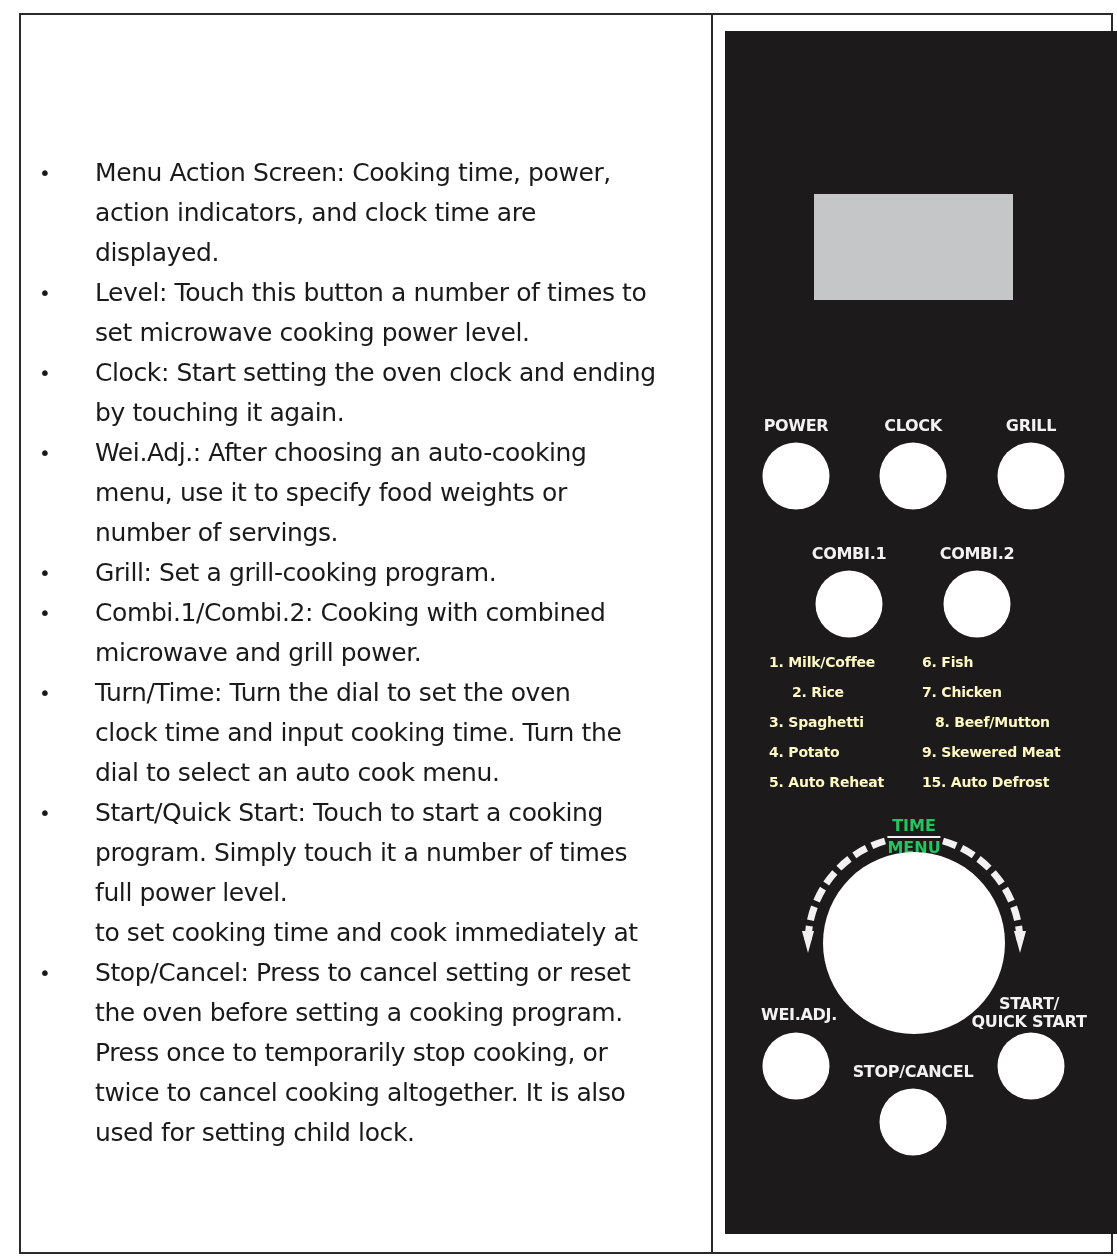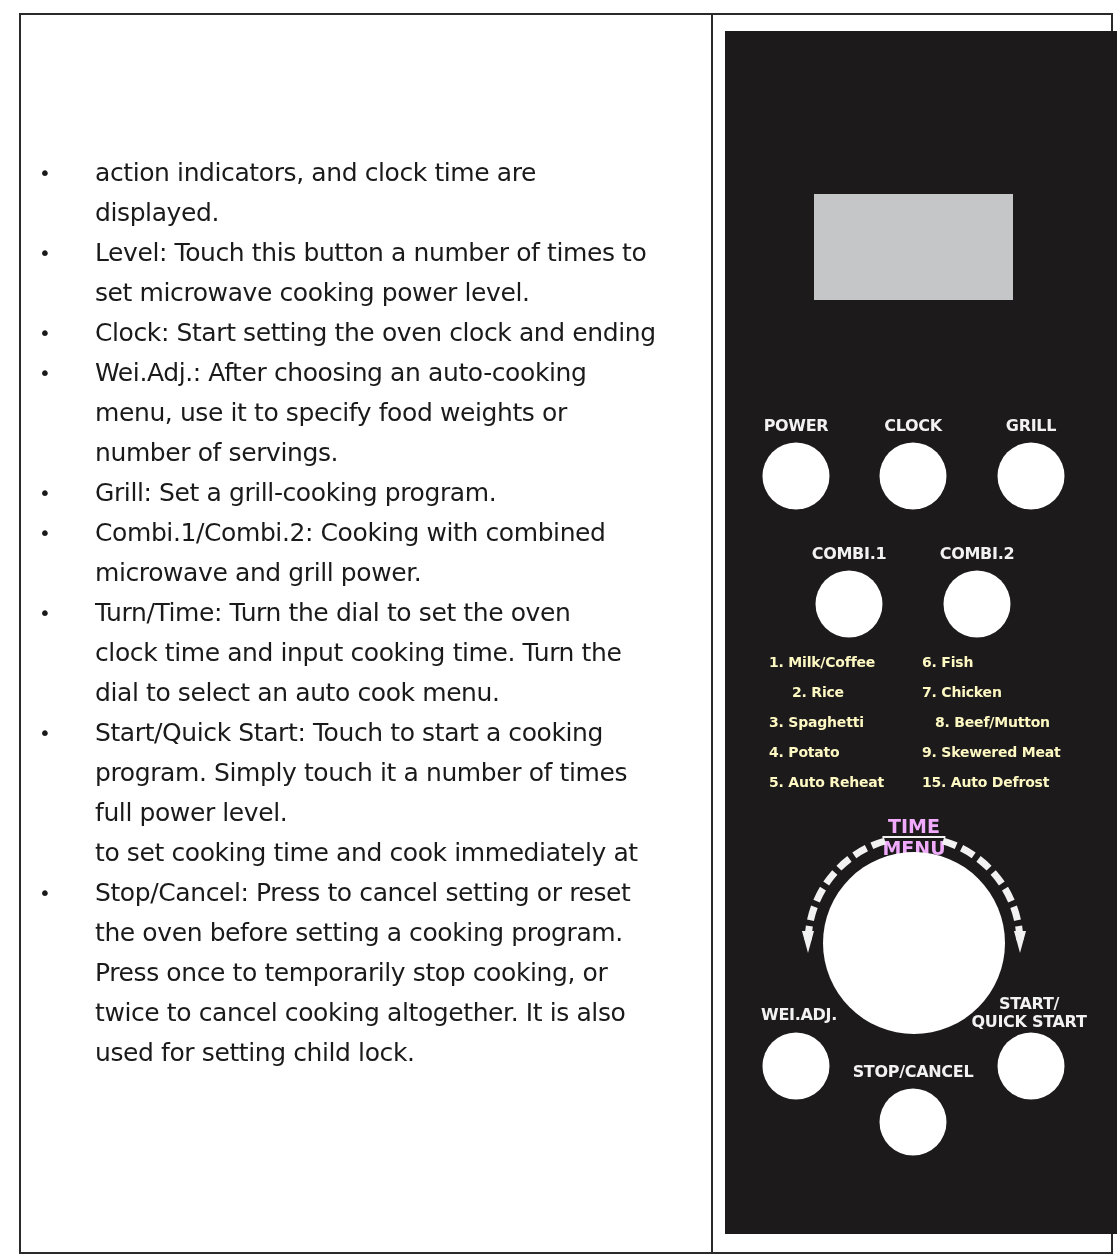--- a/index.html
+++ b/index.html
@@ -40,45 +40,47 @@
     letter-spacing: -0.3px; line-height: 18px;
   }
   .menu {
     position: absolute; white-space: nowrap;
     font-family: "DejaVu Sans", sans-serif; font-weight: bold; font-size: 14px; color: #fef9c3;
     letter-spacing: -0.2px; line-height: 16px;
   }
   .timemenu {
     position: absolute; left: 189px; top: 786px; transform: translateX(-50%);
     text-align: center; font-family: "DejaVu Sans", sans-serif; font-weight: bold;
-    font-size: 19px; color: #f0abfc; line-height: 18px;
+    font-size: 16px; color: #22c55e; line-height: 18px;
   }
   .timemenu .top { display: block; border-bottom: 2px solid #f2f2f2; padding-bottom: 1px; }
   .timemenu .bot { display: block; padding-top: 1px; }
   svg.arc { position: absolute; left: 0; top: 0; }
 </style>
 </head>
 <body>
 
 <div class="frame">
   <div class="textcol">
     <ul class="list">
       <li class="item">
         <span class="bullet">•</span>
+        <span class="line">Menu Action Screen: Cooking time, power,</span>
         <span class="line">action indicators, and clock time are</span>
         <span class="line">displayed.</span>
       </li>
       <li class="item">
         <span class="bullet">•</span>
         <span class="line">Level: Touch this button a number of times to</span>
         <span class="line">set microwave cooking power level.</span>
       </li>
       <li class="item">
         <span class="bullet">•</span>
         <span class="line">Clock: Start setting the oven clock and ending</span>
+        <span class="line">by touching it again.</span>
       </li>
       <li class="item">
         <span class="bullet">•</span>
         <span class="line">Wei.Adj.: After choosing an auto-cooking</span>
         <span class="line">menu, use it to specify food weights or</span>
         <span class="line">number of servings.</span>
       </li>
       <li class="item">
         <span class="bullet">•</span>
         <span class="line">Grill: Set a grill-cooking program.</span>

